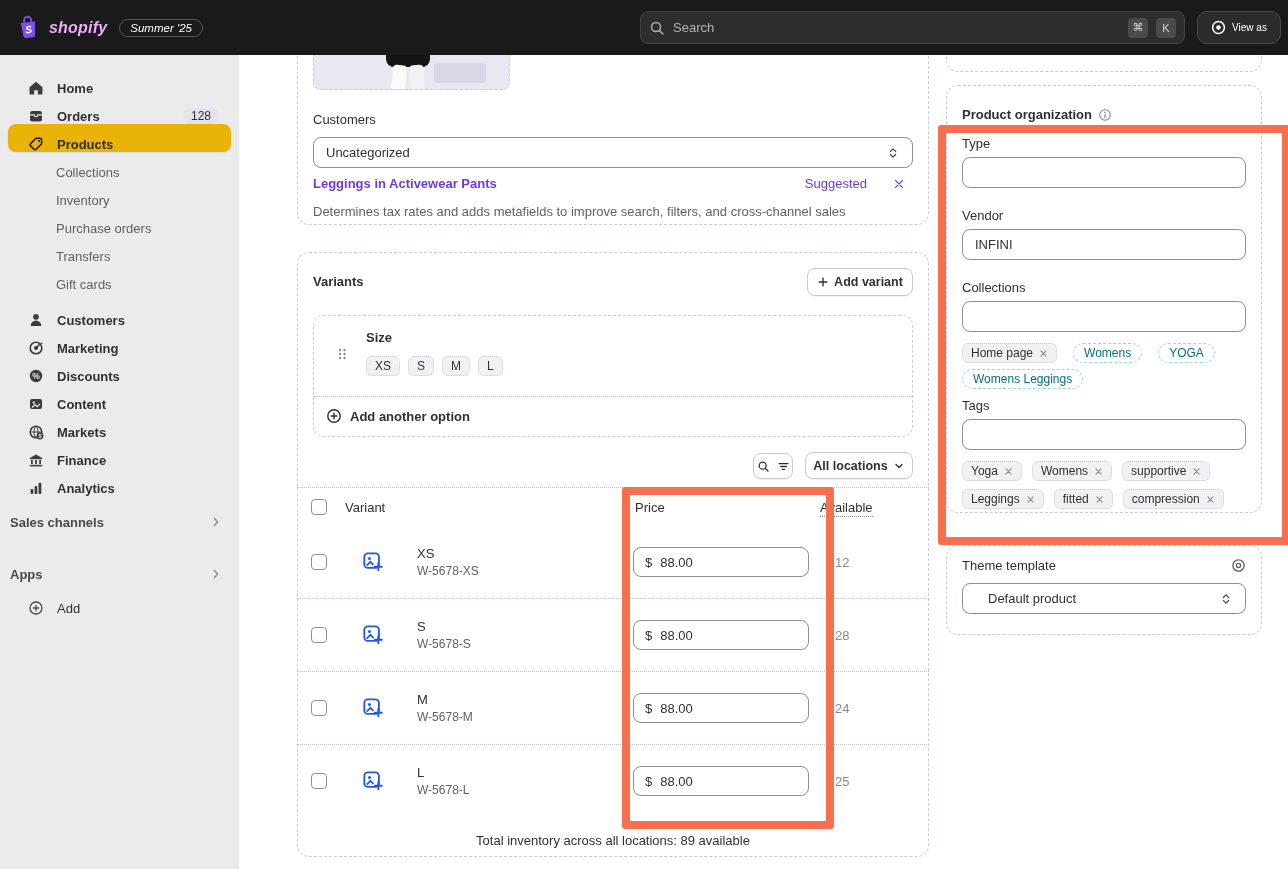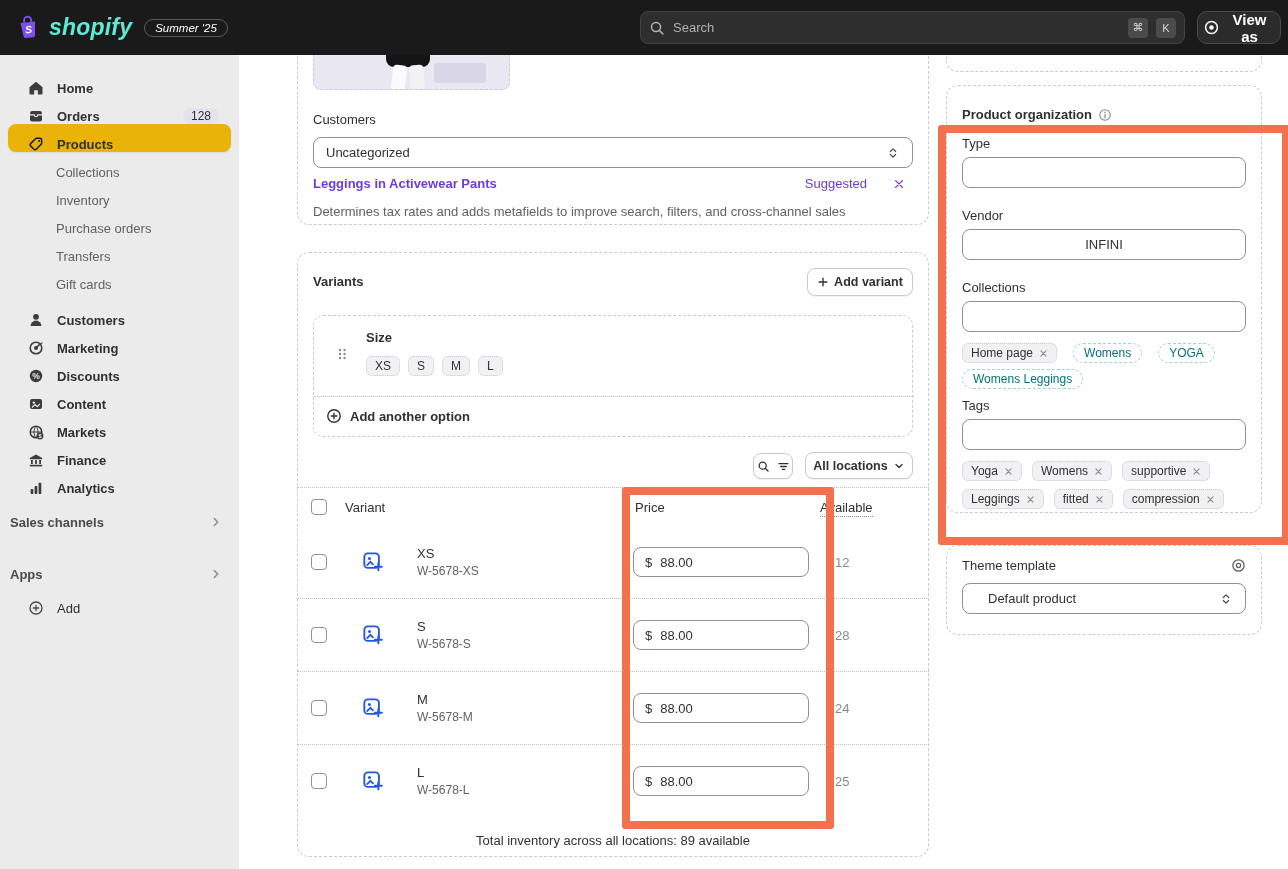--- a/index.html
+++ b/index.html
@@ -3,52 +3,52 @@
 <meta charset="utf-8">
 <style>
   html,body{margin:0;padding:0;background:#fff;}
   #app{position:relative;width:1288px;height:869px;overflow:hidden;
        font-family:"Liberation Sans","DejaVu Sans",sans-serif;font-size:13px;color:#303030;
        background:#fff;}
   .abs{position:absolute;}
   
   #topbar{position:absolute;left:0;top:0;width:1288px;height:55px;background:#1a1a1a;z-index:30;}
   .brand{position:absolute;left:16px;top:0;height:55px;display:flex;align-items:center;gap:8px;}
-  .wordmark{color:#5eead4;font-size:23px;font-weight:700;font-style:italic;letter-spacing:.2px;}
+  .wordmark{color:#f0abfc;font-size:16px;font-weight:700;font-style:italic;letter-spacing:.2px;}
   .edition{color:#fff;font-size:11.5px;font-style:italic;border:1px solid #5a5a5a;border-radius:10px;
            padding:2px 10px;margin-left:4px;}
   .searchbar{position:absolute;left:640px;top:11px;width:545px;height:33px;background:#2e2e2e;
              border:1px solid #424242;border-radius:8px;display:flex;align-items:center;gap:8px;
              padding:0 8px;box-sizing:border-box;}
   .search-ph{color:#b1b1b1;flex:1;}
   .kbd{background:#4b4b4b;color:#d6d6d6;border-radius:4px;width:20px;height:20px;display:flex;
        align-items:center;justify-content:center;font-size:11px;}
   .view-as{position:absolute;left:1197px;top:11px;width:84px;height:33px;background:#2b2b2b;
            border:1px solid #4a4a4a;border-radius:10px;display:flex;align-items:center;justify-content:center;
-           gap:6px;color:#fff;font-weight:700;font-size:15px;cursor:pointer;}
+           gap:6px;color:#fff;font-weight:400;font-size:10px;cursor:pointer;}
   
   #sidebar{position:absolute;left:0;top:55px;width:239px;height:814px;background:#ebebeb;
            padding-top:13px;box-sizing:border-box;}
   .nav-item{height:28px;margin:0 8px;border-radius:8px;display:flex;align-items:flex-end;
             padding:0 12px 0 20px;box-sizing:border-box;gap:13px;cursor:pointer;color:#303030;font-weight:600;}
   .nav-item.sub{padding-left:48px;color:#616161;font-weight:450;}
   .nav-item.active{background:#eab308;box-shadow:0 1px 2px rgba(0,0,0,.08);font-weight:700;}
   .nav-item .grow{flex:1;}
   .nav-badge{background:#e3e3ee;border-radius:8px;font-size:12px;font-weight:500;padding:1px 8px;color:#303030;}
   .nav-head{height:28px;display:flex;align-items:center;padding:0 16px 0 10px;color:#4a4a4a;
             font-weight:600;cursor:pointer;}
   .nav-head .grow{flex:1;}
   
   .card{position:absolute;background:#fff;border:1px dashed #c7cbe0;border-radius:12px;box-sizing:border-box;}
   .label{font-size:13px;color:#303030;}
   .input,.select{border:1px solid #8c9196;border-radius:8px;background:#fff;box-sizing:border-box;
           display:flex;align-items:center;padding:0 12px;font-size:13px;color:#303030;}
   .select{justify-content:space-between;cursor:pointer;gap:8px;}
   input.raw{border:1px solid #8c9196;border-radius:8px;background:#fff;box-sizing:border-box;
-          padding:0 12px;font-size:13px;color:#303030;font-family:inherit;outline:none;text-align:center;}
+          padding:0 12px;font-size:13px;color:#303030;font-family:inherit;outline:none;}
   .dotted-h{position:absolute;border-top:1px dotted #b9c0d4;}
   .btn{background:#fff;border:1px solid #c9c9d0;border-radius:8px;display:flex;align-items:center;
        justify-content:center;gap:5px;font-weight:600;font-size:12.5px;color:#303030;cursor:pointer;
        box-shadow:0 1px 0 rgba(0,0,0,.05);box-sizing:border-box;}
   .chip{background:#f1f1f3;border:1px dotted #c4c9d6;border-radius:6px;font-size:12px;color:#303030;
         display:inline-flex;align-items:center;gap:6px;padding:2px 8px;}
   .chip .x{cursor:pointer;display:flex;}
   .chip-teal{background:#fff;border:1px dashed #9ed4da;border-radius:10px;color:#00727d;
         font-size:12px;display:inline-flex;align-items:center;padding:2px 10px;cursor:pointer;}
   .checkbox{width:16px;height:16px;border:1.5px solid #8c9196;border-radius:4px;background:#fff;

